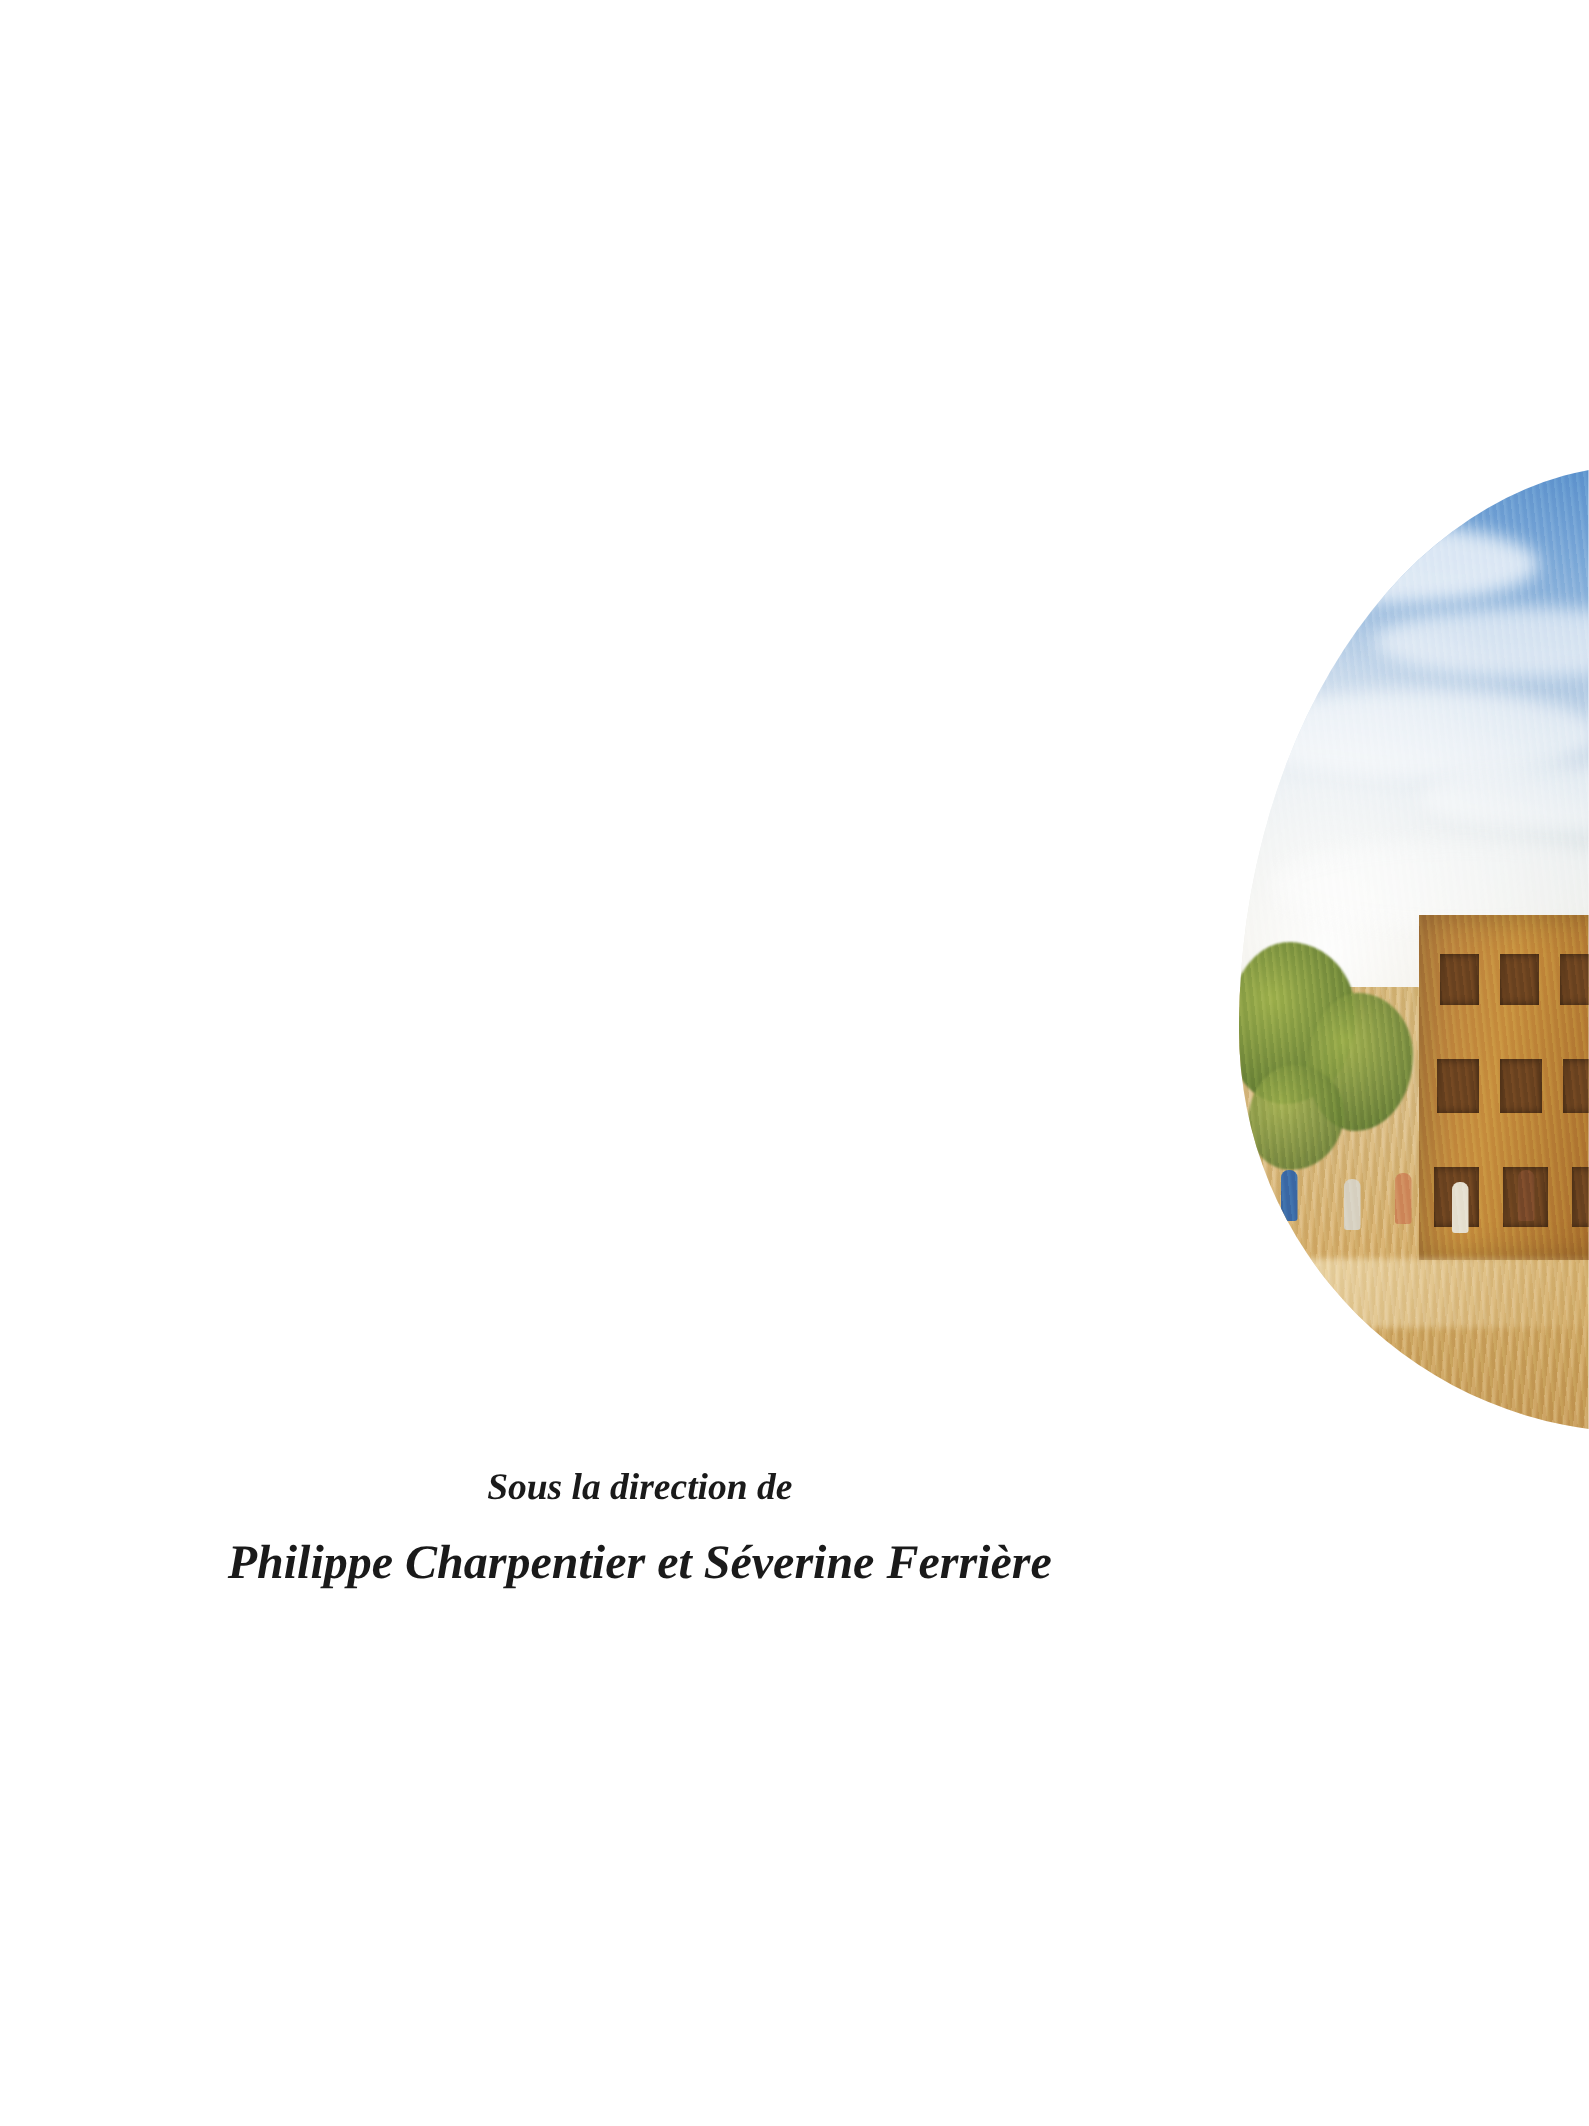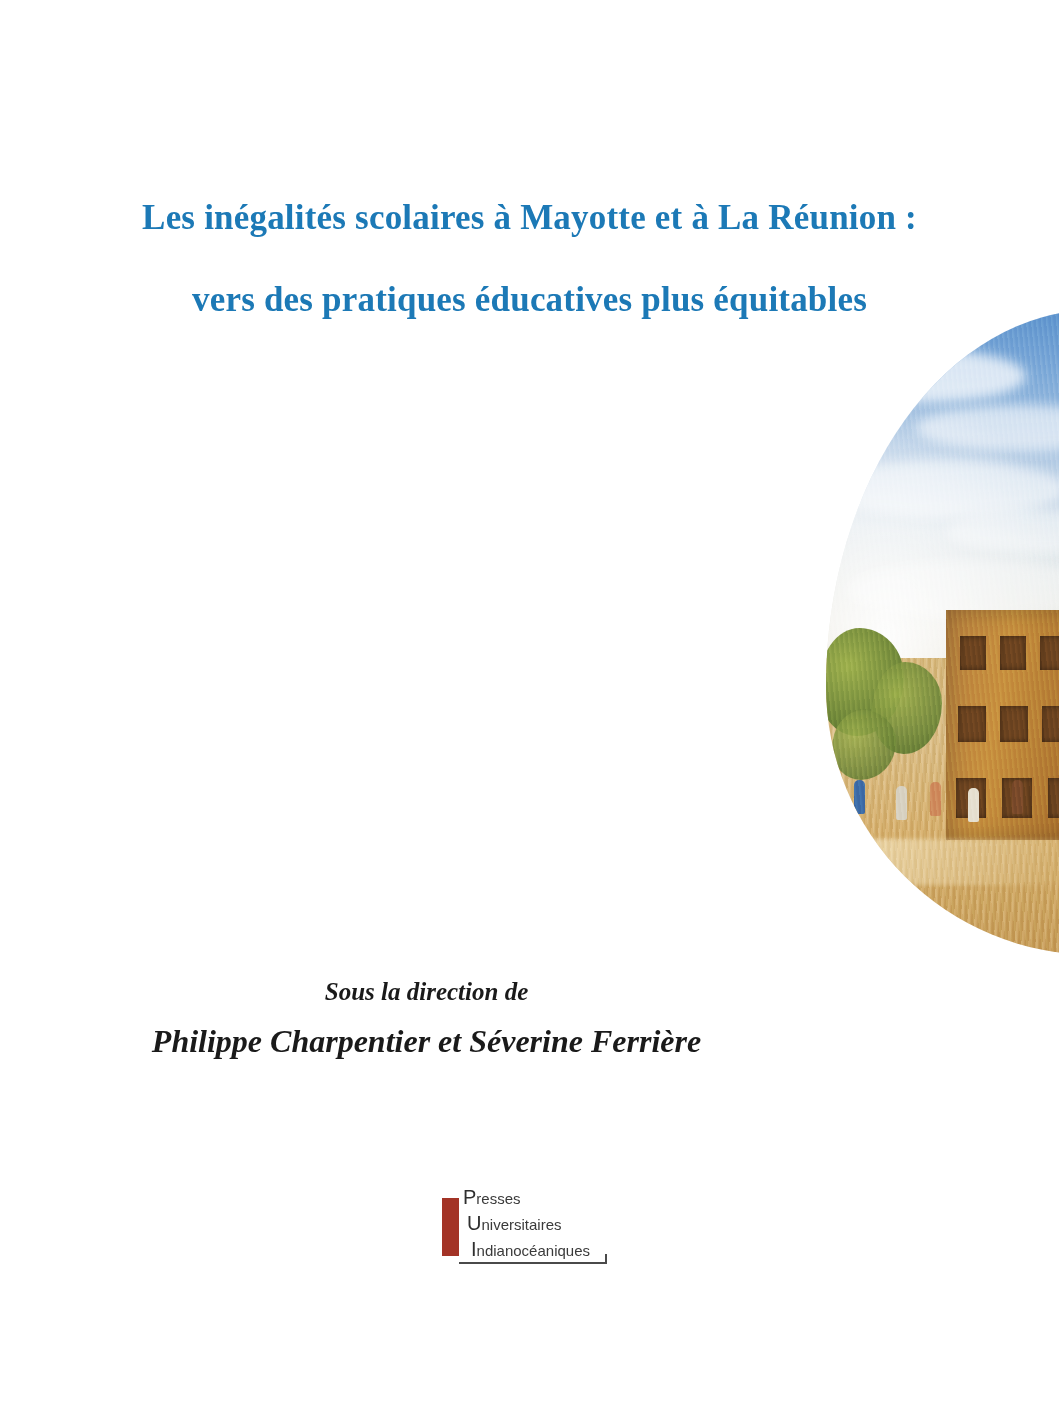--- a/index.html
+++ b/index.html
@@ -237,24 +237,20 @@
   }
   .r1 { top: 6px; }
   .r2 { top: 32px; left: 30px; }
   .r3 { top: 58px; left: 34px; }
 </style>
 </head>
 <body>
 
 <div class="page">
 
-  <div class="title-block">
-    <div class="title-line first">Les inégalités scolaires à Mayotte et à La Réunion :</div>
-    <div class="title-line second">vers des pratiques éducatives plus équitables</div>
-  </div>
 
   <div class="artwork">
     <div class="art-inner">
       <div class="sky"></div>
       <div class="cloud c1"></div>
       <div class="cloud c2"></div>
       <div class="cloud c3"></div>
       <div class="cloud c4"></div>
       <div class="cloud c5"></div>
 
@@ -289,27 +285,14 @@
 
       <div class="brush-overlay"></div>
     </div>
   </div>
 
   <div class="authors">
     <div class="line1">Sous la direction de</div>
     <div class="line2">Philippe Charpentier et Séverine Ferrière</div>
   </div>
 
-  <div class="logo">
-    <div class="logo-bar"></div>
-    <div class="logo-row r1">
-      <span class="cap">P</span><span>resses</span>
-    </div>
-    <div class="logo-row r2">
-      <span class="cap">U</span><span>niversitaires</span>
-    </div>
-    <div class="logo-row r3">
-      <span class="cap">I</span><span>ndianocéaniques</span>
-    </div>
-    <div class="logo-line"></div>
-  </div>
 
 </div>
 
 </body></html>

